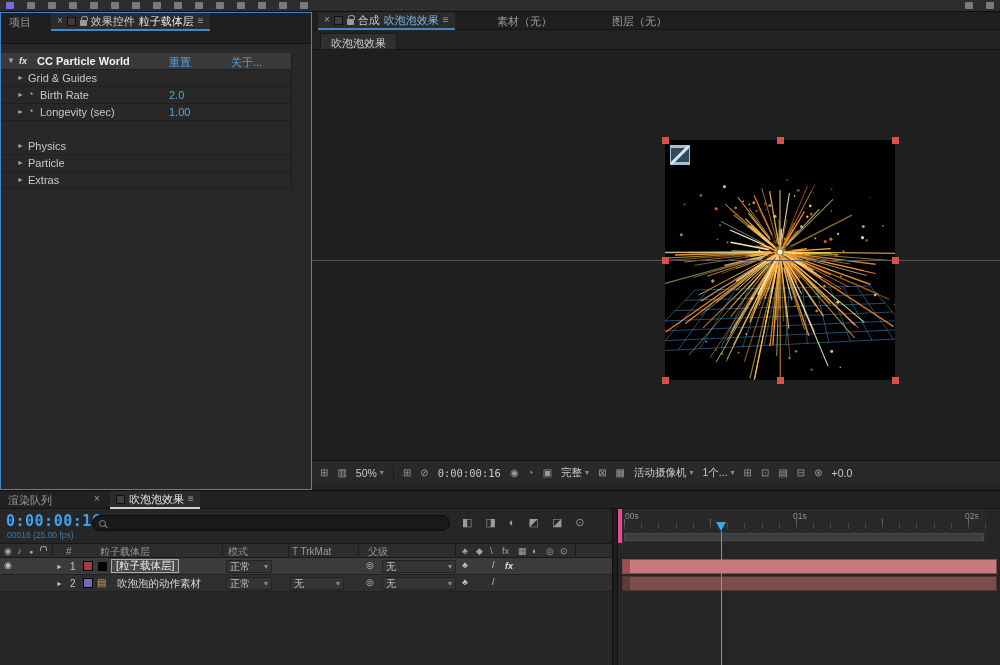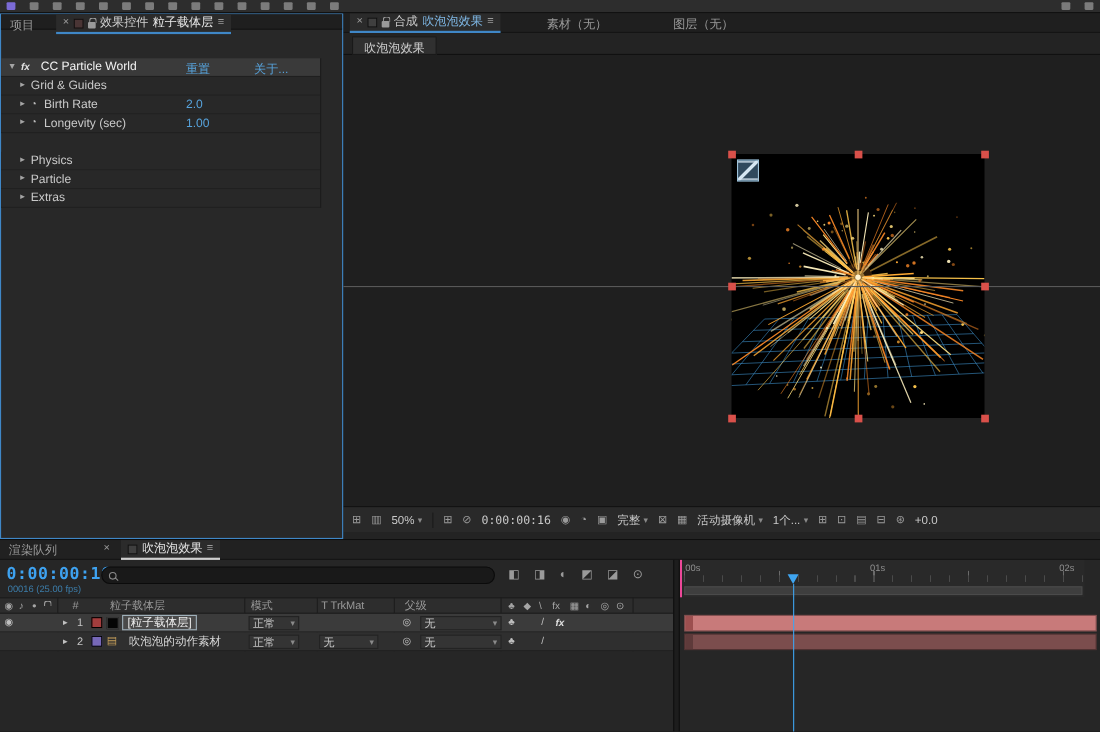--- a/index.html
+++ b/index.html
@@ -6,21 +6,21 @@
   html,body{width:1000px;height:665px;overflow:hidden}
   body{position:relative;background:#1e1e1e;font-family:"Liberation Sans",sans-serif;color:#ccc}
   .abs{position:absolute}
   
   #top-toolbar{position:absolute;left:0;top:0;width:1000px;height:12px;background:#2d2d2d;border-bottom:1px solid #0f0f0f;display:flex;align-items:center;gap:13px;padding:0 6px;z-index:6}
   .tb-icon{width:8px;height:7px;background:#8f8f8f;border-radius:1px;opacity:.8;flex:0 0 auto}
   .tb-icon.app{background:#7b6bd6;opacity:1}
   .tb-spacer{flex:1}
   
   #left-panel{position:absolute;left:0;top:12px;width:312px;height:478px;background:#282828;border:1px solid #3f87c7;z-index:3}
-  .lp-tabbar{position:absolute;left:0;top:0;right:0;height:14px;background:#1f1f1f;border-bottom:1px solid #141414}
+  .lp-tabbar{position:absolute;left:0;top:0;right:0;height:31px;background:#1f1f1f;border-bottom:1px solid #141414}
   .tab-dim{position:absolute;font-size:11px;color:#9a9a9a;top:2px}
   .active-tab{position:absolute;top:0;height:18px;display:flex;align-items:center;gap:4px;padding:0 6px;background:#2b2b2b;border-bottom:2px solid #3f87c7}
   .active-tab.gray-line{border-bottom:2px solid #cfcfcf}
   .x-icon{font-size:10px;color:#9a9a9a;line-height:1}
   .chip{width:9px;height:9px;background:#4a3535;border:1px solid #101010;flex:0 0 auto}
   .mini-lock{width:7px;height:6px;background:#9a9a9a;border-radius:1px;position:relative;margin-top:3px;flex:0 0 auto}
   .mini-lock::before{content:"";position:absolute;left:1px;top:-4px;width:5px;height:4px;border:1px solid #9a9a9a;border-bottom:none;border-radius:3px 3px 0 0}
   .t11{font-size:11px;line-height:1}
   .menu-icon{font-size:10px;color:#9a9a9a;line-height:1}
   .breadcrumb{position:absolute;left:0;top:18px;right:0;height:16px;background:#262626;border-bottom:1px solid #1b1b1b;font-size:11px;color:#bdbdbd;padding:2px 0 0 8px}
@@ -53,21 +53,21 @@
   #bottom-panel{position:absolute;left:0;top:490px;width:1000px;height:175px;background:#262626;border-top:1px solid #0e0e0e}
   .bp-tabbar{position:absolute;left:0;top:0;right:0;height:18px;background:#212121;border-bottom:1px solid #151515}
   .bp-timecode{position:absolute;left:6px;top:21px;font-family:"DejaVu Sans Mono",monospace;font-size:15px;font-weight:bold;color:#3ea2f0;letter-spacing:.5px}
   .bp-frameinfo{position:absolute;left:7px;top:39px;font-size:8.5px;color:#3c7ca8}
   .search{position:absolute;left:92px;top:24px;width:358px;height:16px;background:#191919;border:1px solid #0b0b0b;border-radius:9px;display:flex;align-items:center;padding:0 6px;gap:5px}
   .mag{width:7px;height:7px;border:1px solid #8a8a8a;border-radius:50%;position:relative;flex:0 0 auto}
   .mag::after{content:"";position:absolute;width:4px;height:1px;background:#8a8a8a;transform:rotate(45deg);right:-3px;bottom:-1px}
   .search input{flex:1;background:transparent;border:none;outline:none;color:#ccc;font-size:10px;min-width:0}
   .tl-cluster{position:absolute;left:462px;top:26px;display:flex;gap:13px}
   .tl-cluster span{font-size:11px;color:#9a9a9a;line-height:1}
-  .ruler{position:absolute;left:618px;top:18px;right:14px;height:34px;background:#292929;border-left:2px solid #ec4899}
+  .ruler{position:absolute;left:618px;top:18px;right:14px;height:34px;background:#292929;border-left:4px solid #ec4899}
   .ruler-label{position:absolute;top:2px;font-size:8.5px;color:#8f8f8f}
   .ticks-major{position:absolute;left:2px;right:0;top:10px;height:10px;background:repeating-linear-gradient(90deg,#6a6a6a 0,#6a6a6a 1px,transparent 1px,transparent 86px)}
   .ticks{position:absolute;left:2px;right:0;top:14px;height:6px;background:repeating-linear-gradient(90deg,#4a4a4a 0,#4a4a4a 1px,transparent 1px,transparent 17.2px)}
   .workarea{position:absolute;left:2px;right:2px;top:24px;height:8px;background:#3e3e3e;border:1px solid #4a4a4a}
   .tl-header{position:absolute;left:0;top:52px;width:612px;height:15px;background:#2d2d2d;border-top:1px solid #191919;border-bottom:1px solid #191919}
   .hdr-txt{position:absolute;top:2px;font-size:10px;color:#9a9a9a;line-height:1.1}
   .hdr-ico{position:absolute;top:3px;font-size:9px;color:#a5a5a5;line-height:1}
   .col-div{position:absolute;top:52px;height:49px;width:1px;background:#1d1d1d}
   .tl-row{position:absolute;left:0;width:612px;height:17px;border-bottom:1px solid #212121}
   .row-ico{position:absolute;font-size:9px;color:#c0c0c0;line-height:1}
@@ -118,21 +118,21 @@
       <span class="t11" style="color:#d0d0d0">效果控件</span>
       <span class="t11" style="color:#eaeaea">粒子载体层</span>
       <span class="menu-icon">≡</span>
     </div>
   </div>
 
 
   <div class="fx-header">
     <span class="fx-tri" style="left:6px;font-size:8px">▼</span>
     <span class="abs fx-badge" style="left:18px;top:4px">fx</span>
-    <span class="abs" style="left:36px;top:2px;font-size:11px;font-weight:normal;color:#f2f2f2">CC Particle World</span>
+    <span class="abs" style="left:36px;top:2px;font-size:11px;font-weight:bold;color:#f2f2f2">CC Particle World</span>
     <span class="abs" style="left:168px;top:2px;font-size:11px;color:#57a3dc">重置</span>
     <span class="abs" style="left:230px;top:2px;font-size:11px;color:#57a3dc">关于...</span>
   </div>
 
   <div class="fx-row" style="top:57px">
     <span class="fx-tri">►</span>
     <span class="fx-label">Grid &amp; Guides</span>
   </div>
   <div class="fx-row" style="top:74px">
     <span class="fx-tri">►</span>

